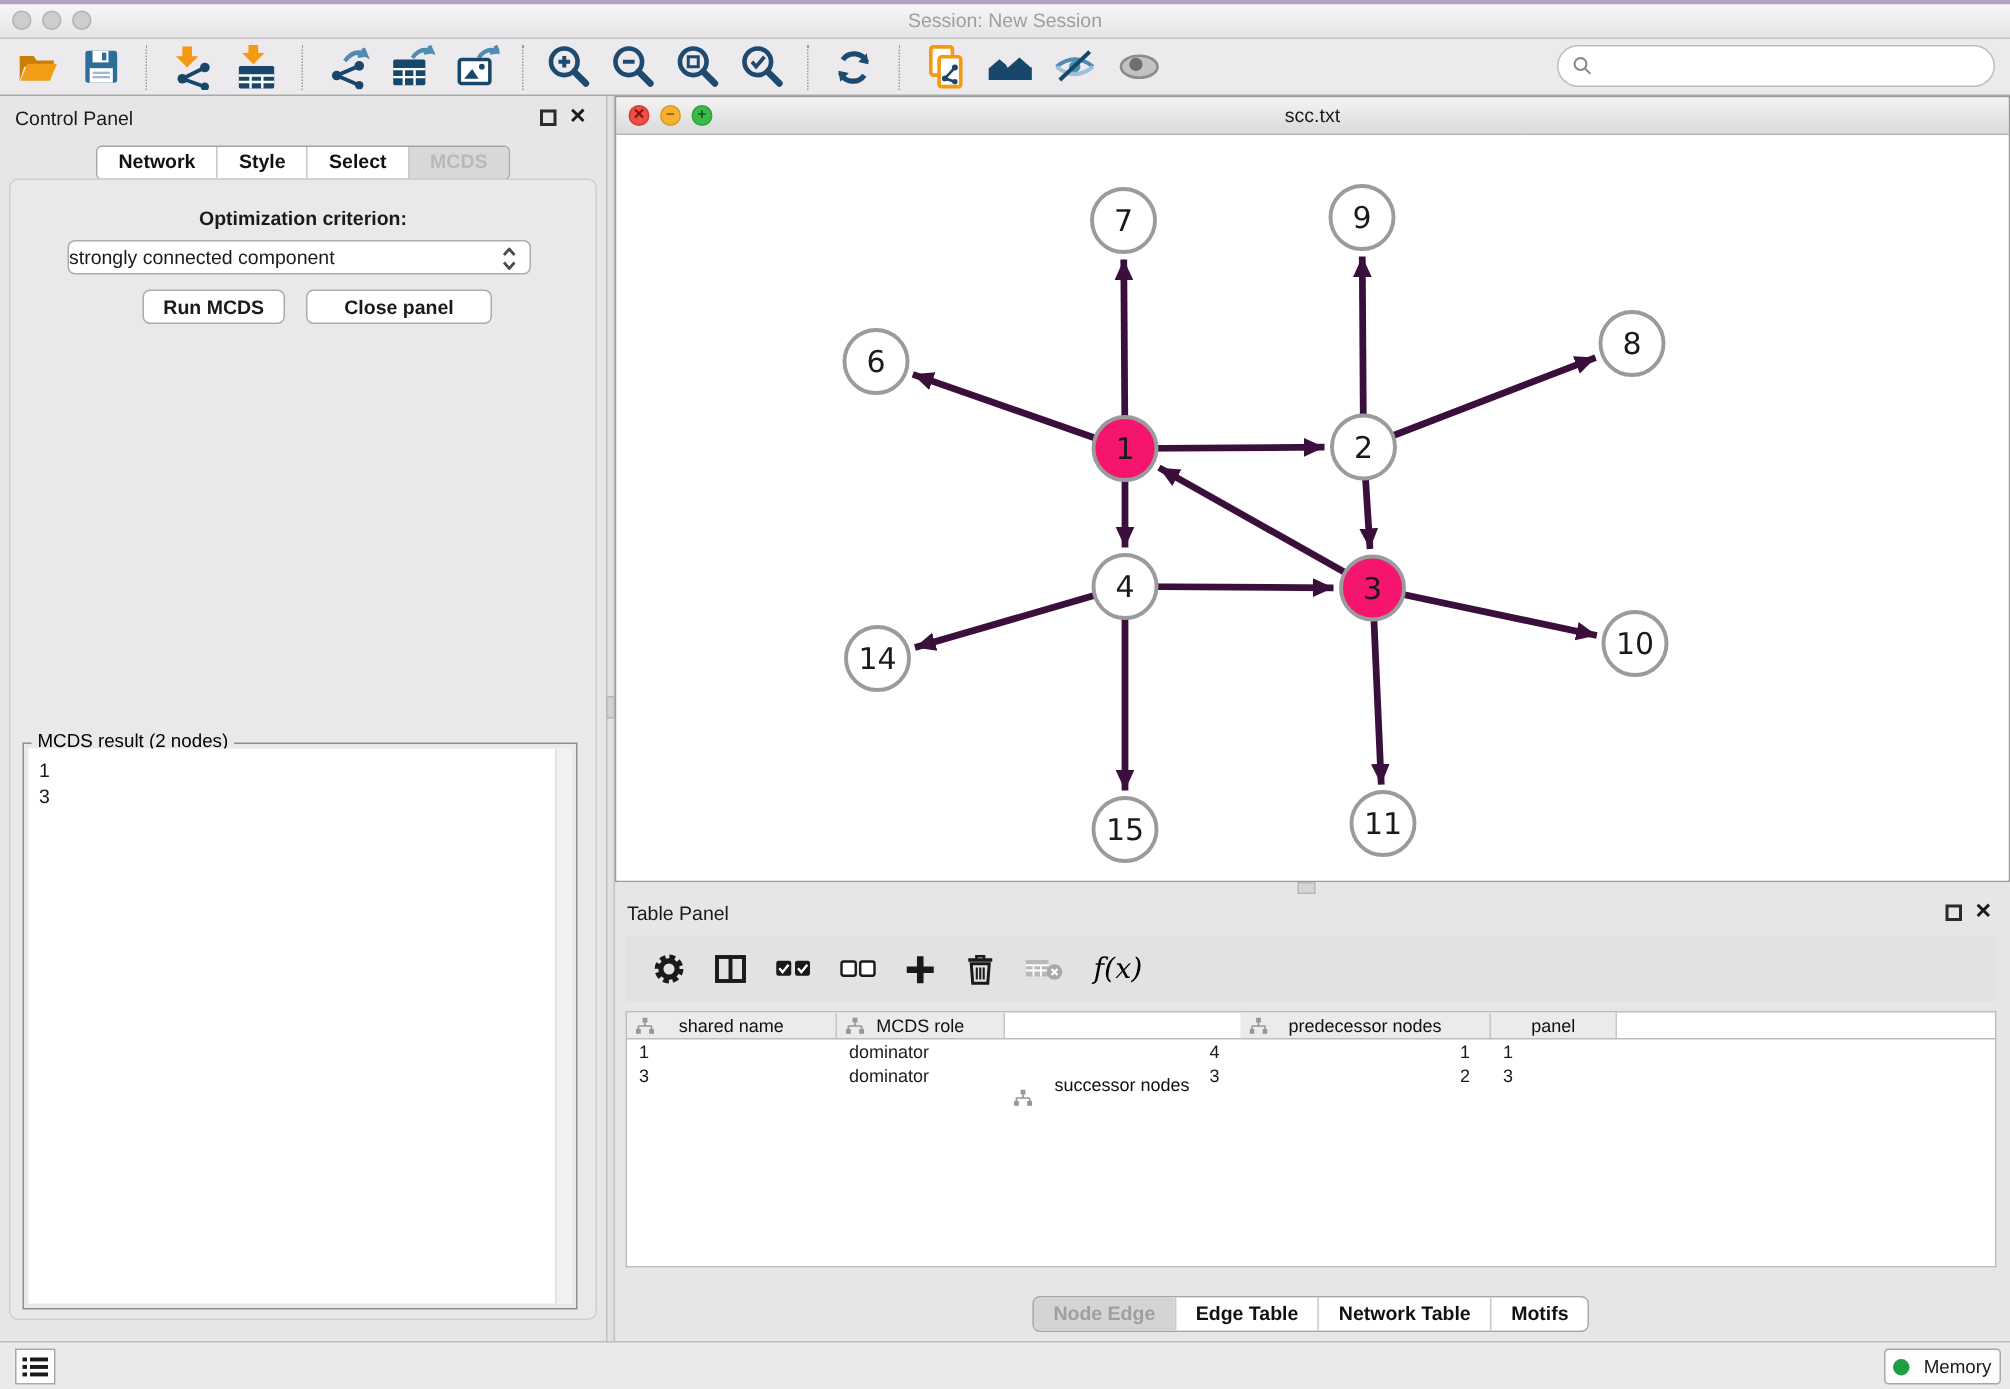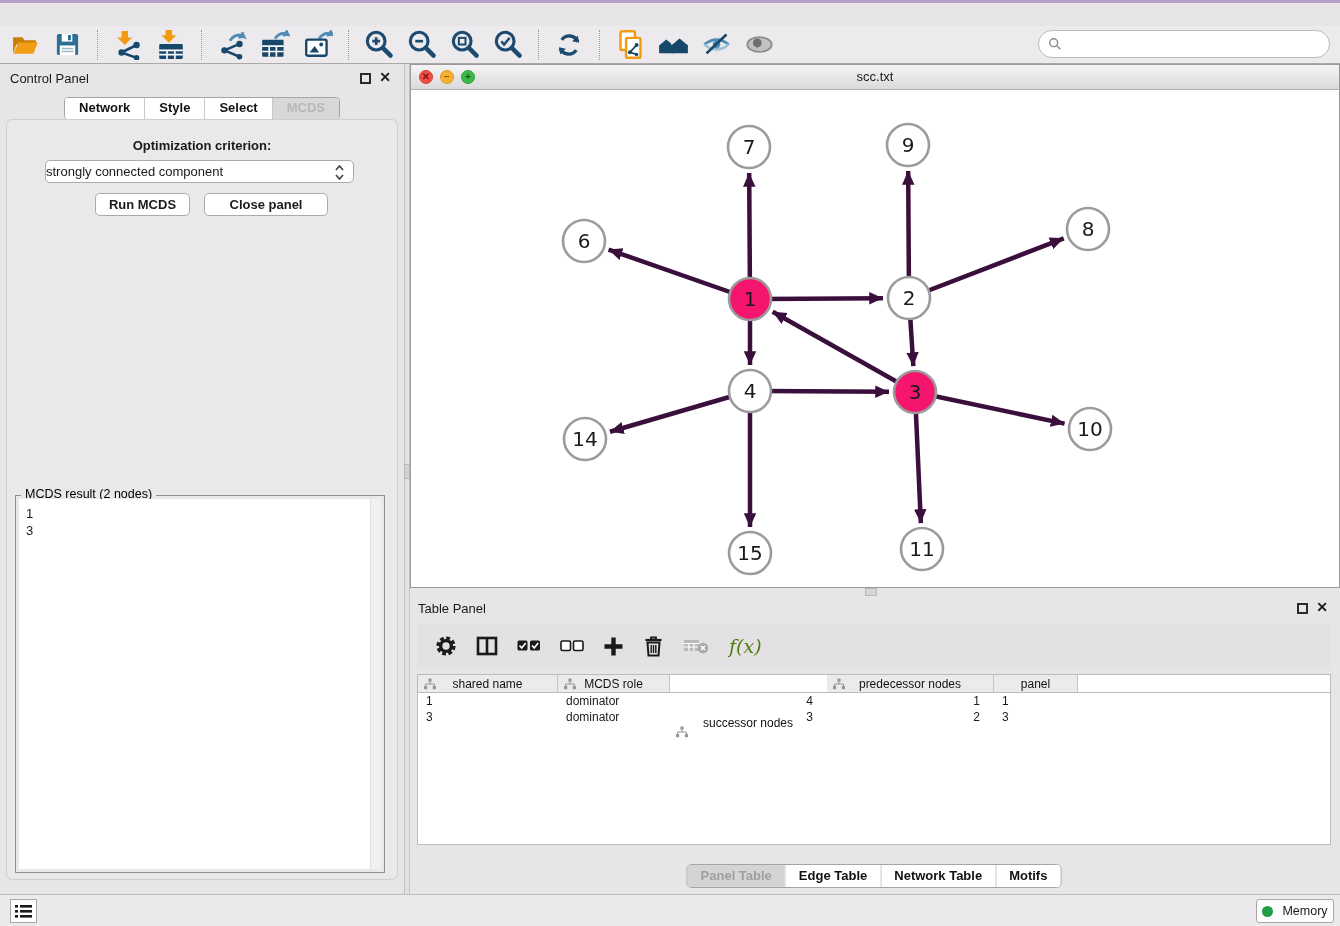--- a/index.html
+++ b/index.html
@@ -75,21 +75,21 @@
   .h-divider { position:absolute; left:410px; top:588px; width:930px; height:8px; }
   .h-grip { position:absolute; left:455px; top:0px; width:12px; height:8px; background:#d6d6d6;
     border:1px solid #b8b8b8; }
   
   .table-panel { position:absolute; left:408px; top:596px; width:932px; height:298px; }
   .tp-title { position:absolute; left:10px; top:5px; font-size:13px; }
   .tp-float { right:32px; top:7px; } .tp-close { right:12px; top:4px; }
   .tp-toolbar { position:absolute; left:9px; right:9px; top:28px; height:44px; background:#e3e1e3;
     border-radius:3px; display:flex; align-items:center; gap:19px; padding-left:18px; }
   .tp-tbtn { display:flex; align-items:center; justify-content:center; }
-  .fx-label { font-family:"DejaVu Serif", serif; font-style:italic; font-size:19px; color:#4d7c0f; }
+  .fx-label { font-family:"DejaVu Serif", serif; font-style:italic; font-size:19px; color:#000000; }
   .tp-table { position:absolute; left:9px; right:9px; top:78px; height:171px; background:#fff;
     border:1px solid #bcbcbc; overflow:hidden; }
   .thead { display:flex; height:18px; border-bottom:1px solid #bdbdbd; }
   .th { position:relative; display:flex; align-items:center; justify-content:center;
     background:#eceaec; border-right:1px solid #c6c6c6; font-size:12px; color:#111; }
   .th .tree { position:absolute; left:6px; top:3px; }
   .tr { display:flex; height:16px; align-items:center; font-size:12px; }
   .td { overflow:hidden; white-space:nowrap; }
   #tp-tabs { position:absolute; left:50%; transform:translateX(-50%); top:268px; border-radius:5px; }
   #tp-tabs .seg-tab { font-weight:bold; padding:3px 13px 4px; }
@@ -103,20 +103,28 @@
     border:1px solid #a8a8a8; border-radius:3px; display:flex; align-items:center; justify-content:center;
     gap:9px; font-size:12.5px; }
   .memory-dot { width:11px; height:11px; border-radius:50%; background:#1f9e43; }
 </style>
 </head>
 <body>
 
 <div id="app">
 
   <div class="purple-strip"></div>
+  <div class="titlebar">
+    <div class="mac-lights">
+      <div class="mac-light"></div>
+      <div class="mac-light"></div>
+      <div class="mac-light"></div>
+    </div>
+    <div class="title">Session: New Session</div>
+  </div>
 
   <div class="toolbar">
     <div class="tb-btn">
       <svg width="29" height="29" viewBox="0 0 28 28">
         <path d="M3 23 V7 h9 l2 3 h11 v4 H6 Z" fill="#c97f06"></path>
         <path d="M3.5 23 L8 12 h19 l-4.5 11 Z" fill="#f29d16"></path>
       </svg>
     </div>
     <div class="tb-btn">
       <svg width="27" height="27" viewBox="0 0 28 28">
@@ -483,21 +491,21 @@
             <div class="td" style="width: 140px; text-align: left; padding: 0px 0px 0px 8px;">3</div>
             <div class="td" style="width: 112px; text-align: left; padding: 0px 0px 0px 8px;">dominator</div>
             <div class="td" style="width: 157px; text-align: right; padding: 0px 14px 0px 0px;">3</div>
             <div class="td" style="width: 167px; text-align: right; padding: 0px 14px 0px 0px;">2</div>
             <div class="td" style="width: 84px; text-align: left; padding: 0px 0px 0px 8px;">3</div>
           </div>
         </div>
     </div>
 
     <div class="seg-tabs" id="tp-tabs">
-        <div class="seg-tab selected">Panel Table</div>
+        <div class="seg-tab selected">Node Edge</div>
         <div class="seg-tab">Edge Table</div>
         <div class="seg-tab">Network Table</div>
         <div class="seg-tab">Motifs</div>
       </div>
   </div>
 
   <div class="statusbar">
     <div class="list-btn">
       <svg width="19" height="17" viewBox="0 0 19 17">
         <rect x="1" y="2" width="3" height="2.6" fill="#1a1a1a"></rect>

